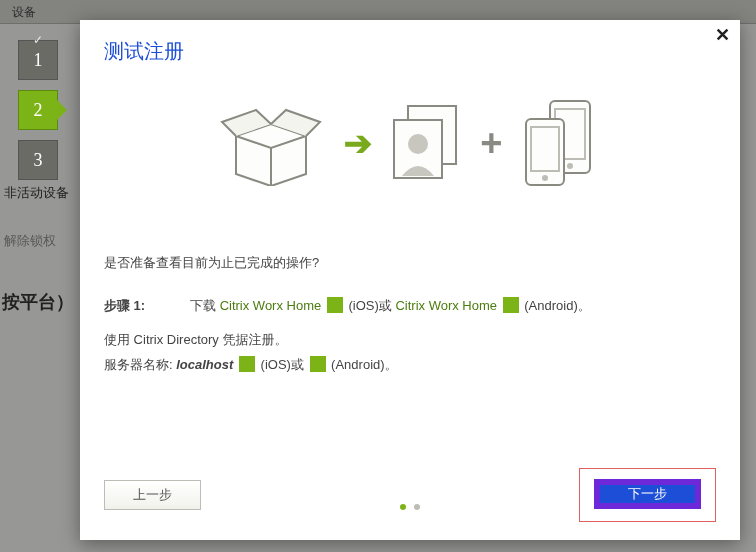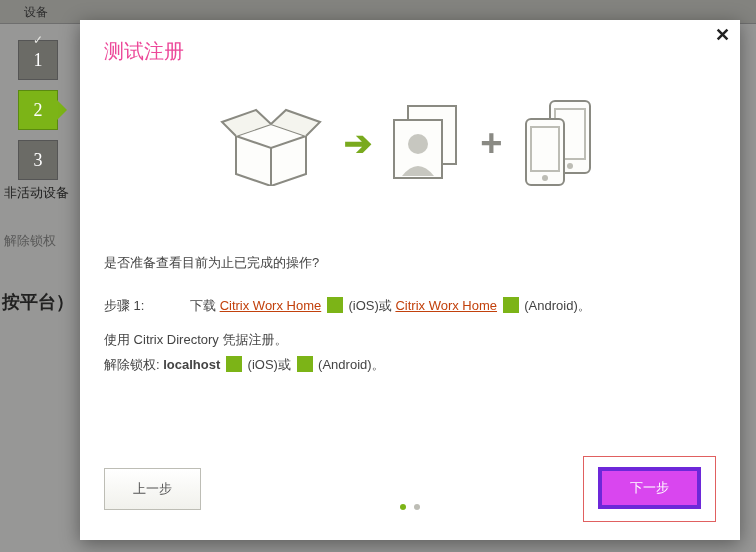--- a/index.html
+++ b/index.html
@@ -7,21 +7,21 @@
   body { position: relative; }
 
   
   .backdrop {
     position: absolute; inset: 0;
     background: linear-gradient(#e9e9e6, #e9e9e6);
     filter: grayscale(0.2);
   }
   .backdrop .bd-top {
     height: 24px; background: #c9c9c2; border-bottom: 1px solid #aaa;
-    font-size: 12px; color: #444; padding-left: 24px; line-height: 24px;
+    font-size: 12px; color: #444; padding-left: 12px; line-height: 24px;
   }
   .backdrop .bd-row1 { margin-top: 160px; font-size: 13px; color: #333; padding-left: 4px; }
   .backdrop .bd-row2 { margin-top: 30px; font-size: 13px; color: #888; padding-left: 4px; }
   .backdrop .bd-head { margin-top: 40px; font-size: 18px; font-weight: bold; color: #333; padding-left: 2px; }
 
   .overlay {
     position: absolute; inset: 0;
     background: rgba(0,0,0,0.35);
   }
 
@@ -34,21 +34,21 @@
     box-shadow: 0 4px 18px rgba(0,0,0,0.4);
   }
 
   .close-x {
     position: absolute; right: 10px; top: 6px;
     font-size: 18px; color: #222; cursor: pointer; font-weight: bold;
     line-height: 1;
   }
 
   .modal-title {
-    color: #ec4899;
+    color: #1d4ed8;
     font-size: 20px;
     padding: 18px 0 14px 24px;
   }
 
   
   .steps {
     position: absolute;
     left: 18px; top: 40px;
     width: 40px;
     display: flex; flex-direction: column; gap: 10px;
@@ -99,24 +99,24 @@
   .body .p1 { margin-top: 14px; }
   .body .p2 { }
   .help-icon {
     display: inline-flex; width: 16px; height: 16px; border: 1px solid #7faa2f;
     border-radius: 50%; color: #7faa2f; font-size: 11px; align-items: center;
     justify-content: center; margin-left: 4px; cursor: pointer;
   }
 
   .steps-table { margin-top: 18px; }
   .steps-table .row { display: flex; margin-bottom: 10px; }
-  .steps-table .label { width: 86px; font-weight: normal; }
+  .steps-table .label { width: 86px; font-weight: bold; }
   .steps-table .val { flex: 1; }
-  .steps-table a { color: #c2410c; text-decoration: underline; cursor: pointer; }
-  .steps-table strong { font-weight: bold; }
+  .steps-table a { color: #4d7c0f; cursor: pointer; }
+  .steps-table strong { font-weight: bold; font-style: italic; }
   .qr {
     display: inline-block; width: 16px; height: 16px;
     background: #7cb417;
     vertical-align: -3px;
     margin: 0 2px;
     position: relative;
   }
   .qr::before {
     content: "";
     position: absolute; inset: 2px;
@@ -126,29 +126,29 @@
       repeating-linear-gradient(90deg,#fff 0 2px, transparent 2px 4px);
   }
 
   
   .footer {
     position: absolute; left: 0; right: 0; bottom: 18px;
     padding: 0 24px;
     display: flex; align-items: center;
   }
   .btn {
-    height: 42px; padding: 0 28px;
+    height: 30px; padding: 0 28px;
     font-size: 13px; cursor: pointer;
     border: 1px solid #bdbdb5;
     background: linear-gradient(#ffffff, #f1f1ec);
     color: #555;
   }
   .btn.primary {
-    background: #d946ef;
-    border: 4px solid #6d28d9;
+    background: #1d4ed8;
+    border: 6px solid #6d28d9;
     color: #fff;
   }
   .primary-wrap {
     border: 1px solid #e06060;
     padding: 10px 14px 12px 14px;
     margin-left: auto;
   }
   .dots {
     position: absolute; left: 50%; transform: translateX(-50%);
     bottom: 30px;
@@ -234,21 +234,21 @@
         <div class="val">
           <span>下载 </span><a>Citrix Worx Home</a>
           <span class="qr"></span><span> (iOS)或 </span><a>Citrix Worx Home</a>
           <span class="qr"></span><span> (Android)。</span>
         </div>
       </div>
       <div class="row">
         <div class="val">
           <div>使用 Citrix Directory 凭据注册。</div>
           <div>
-            <span>解除锁权: </span><strong>localhost</strong>
+            <span>服务器名称: </span><strong>localhost</strong>
             <span class="qr"></span><span> (iOS)或 </span><span class="qr"></span><span> (Android)。</span>
           </div>
         </div>
       </div>
     </div>
   </div>
 
   <div class="dots">
     <span class="dot on"></span>
     <span class="dot"></span>

